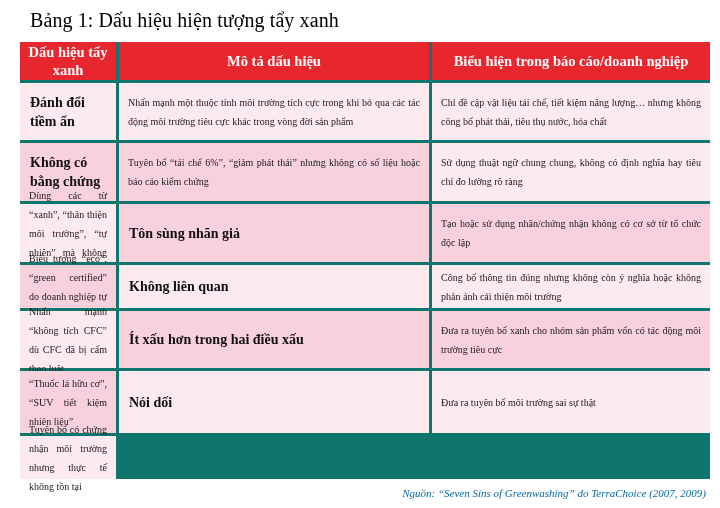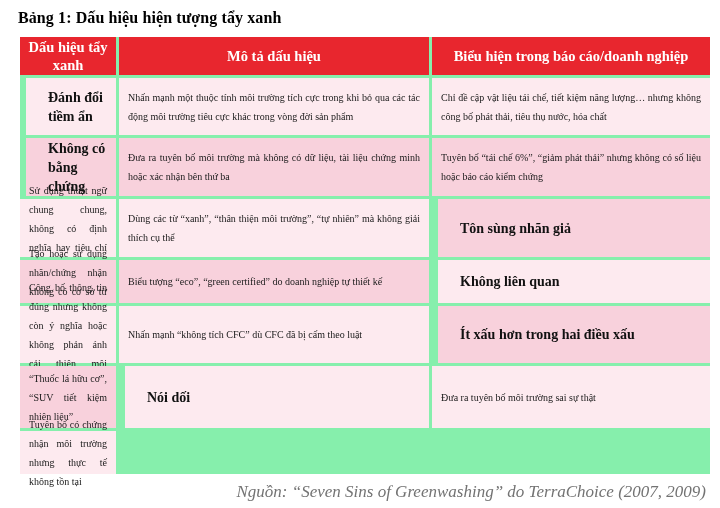--- a/index.html
+++ b/index.html
@@ -4,107 +4,106 @@
 <style>
   * { margin: 0; padding: 0; box-sizing: border-box; }
   html, body { width: 720px; height: 508px; }
   body {
     background: #ffffff;
     font-family: "Liberation Serif", "DejaVu Serif", serif;
     color: #1a1a1a;
     overflow: hidden;
   }
   .doc-title {
-    margin: 9px 0 0 18px;
-    font-size: 16px;
-    font-weight: bold;
+    margin: 9px 0 0 30px;
+    font-size: 20px;
+    font-weight: normal;
     color: #000000;
     letter-spacing: 0.1px;
   }
   .table-wrap {
     margin: 10px 0 0 20px;
     width: 690px;
   }
   .gw-table {
     display: grid;
     grid-template-columns: 96px 310px 278px;
     grid-template-rows: 38px 57px 58px 58px 43px 57px 62px 43px;
     gap: 3px;
-    background: #86efac;
+    background: #0f766e;
   }
   .cell {
     display: flex;
     align-items: center;
     line-height: 19px;
   }
   .hcell {
     background: #e8262e;
     color: #ffffff;
     font-weight: bold;
     font-size: 14.5px;
     justify-content: center;
     text-align: center;
     line-height: 18px;
     padding: 0 4px;
   }
   .sign-cell {
     font-weight: bold;
     font-size: 14px;
-    padding: 2px 4px 2px 22px;
+    padding: 2px 4px 2px 10px;
     color: #111111;
-    margin-left: 6px;
   }
   .desc-cell, .expr-cell {
     font-size: 10px;
     padding: 2px 9px;
     text-align: justify;
     text-justify: inter-word;
   }
   .row-odd  { background: #fdeaef; }
   .row-even { background: #f8d1dc; }
   .source-line {
     margin: 8px 14px 0 0;
     text-align: right;
     font-style: italic;
-    font-size: 17px;
-    color: #737373;
+    font-size: 11px;
+    color: #0369a1;
   }
 </style>
 </head>
 <body>
 
 <div class="doc-title">Bảng 1: Dấu hiệu hiện tượng tẩy xanh</div>
 
 <div class="table-wrap">
   <div class="gw-table">
 
     <div class="cell hcell">Dấu hiệu tẩy xanh</div>
     <div class="cell hcell">Mô tả dấu hiệu</div>
     <div class="cell hcell">Biểu hiện trong báo cáo/doanh nghiệp</div>
 
     <div class="cell sign-cell row-odd">Đánh đổi tiềm ẩn</div>
     <div class="cell desc-cell row-odd">Nhấn mạnh một thuộc tính môi trường tích cực trong khi bỏ qua các tác động môi trường tiêu cực khác trong vòng đời sản phẩm</div>
     <div class="cell expr-cell row-odd">Chỉ đề cập vật liệu tái chế, tiết kiệm năng lượng… nhưng không công bố phát thải, tiêu thụ nước, hóa chất</div>
 
     <div class="cell sign-cell row-even">Không có bằng chứng</div>
-    <div class="cell desc-cell row-even">Đưa ra tuyên bố môi trường mà không có dữ liệu, tài liệu chứng minh hoặc xác nhận bên thứ ba</div>
     <div class="cell expr-cell row-even">Tuyên bố “tái chế 6%”, “giảm phát thải” nhưng không có số liệu hoặc báo cáo kiểm chứng</div>
 
     <div class="cell desc-cell row-odd">Sử dụng thuật ngữ chung chung, không có định nghĩa hay tiêu chí đo lường rõ ràng</div>
     <div class="cell expr-cell row-odd">Dùng các từ “xanh”, “thân thiện môi trường”, “tự nhiên” mà không giải thích cụ thể</div>
 
     <div class="cell sign-cell row-even">Tôn sùng nhãn giả</div>
     <div class="cell desc-cell row-even">Tạo hoặc sử dụng nhãn/chứng nhận không có cơ sở từ tổ chức độc lập</div>
     <div class="cell expr-cell row-even">Biểu tượng “eco”, “green certified” do doanh nghiệp tự thiết kế</div>
 
     <div class="cell sign-cell row-odd">Không liên quan</div>
     <div class="cell desc-cell row-odd">Công bố thông tin đúng nhưng không còn ý nghĩa hoặc không phản ánh cải thiện môi trường</div>
     <div class="cell expr-cell row-odd">Nhấn mạnh “không tích CFC” dù CFC đã bị cấm theo luật</div>
 
     <div class="cell sign-cell row-even">Ít xấu hơn trong hai điều xấu</div>
+    <div class="cell desc-cell row-even">Đưa ra tuyên bố xanh cho nhóm sản phẩm vốn có tác động môi trường tiêu cực</div>
     <div class="cell expr-cell row-even">“Thuốc lá hữu cơ”, “SUV tiết kiệm nhiên liệu”</div>
 
     <div class="cell sign-cell row-odd">Nói dối</div>
     <div class="cell desc-cell row-odd">Đưa ra tuyên bố môi trường sai sự thật</div>
     <div class="cell expr-cell row-odd">Tuyên bố có chứng nhận môi trường nhưng thực tế không tồn tại</div>
 
   </div>
 </div>
 
 <div class="source-line">Nguồn: “Seven Sins of Greenwashing” do TerraChoice (2007, 2009)</div>

